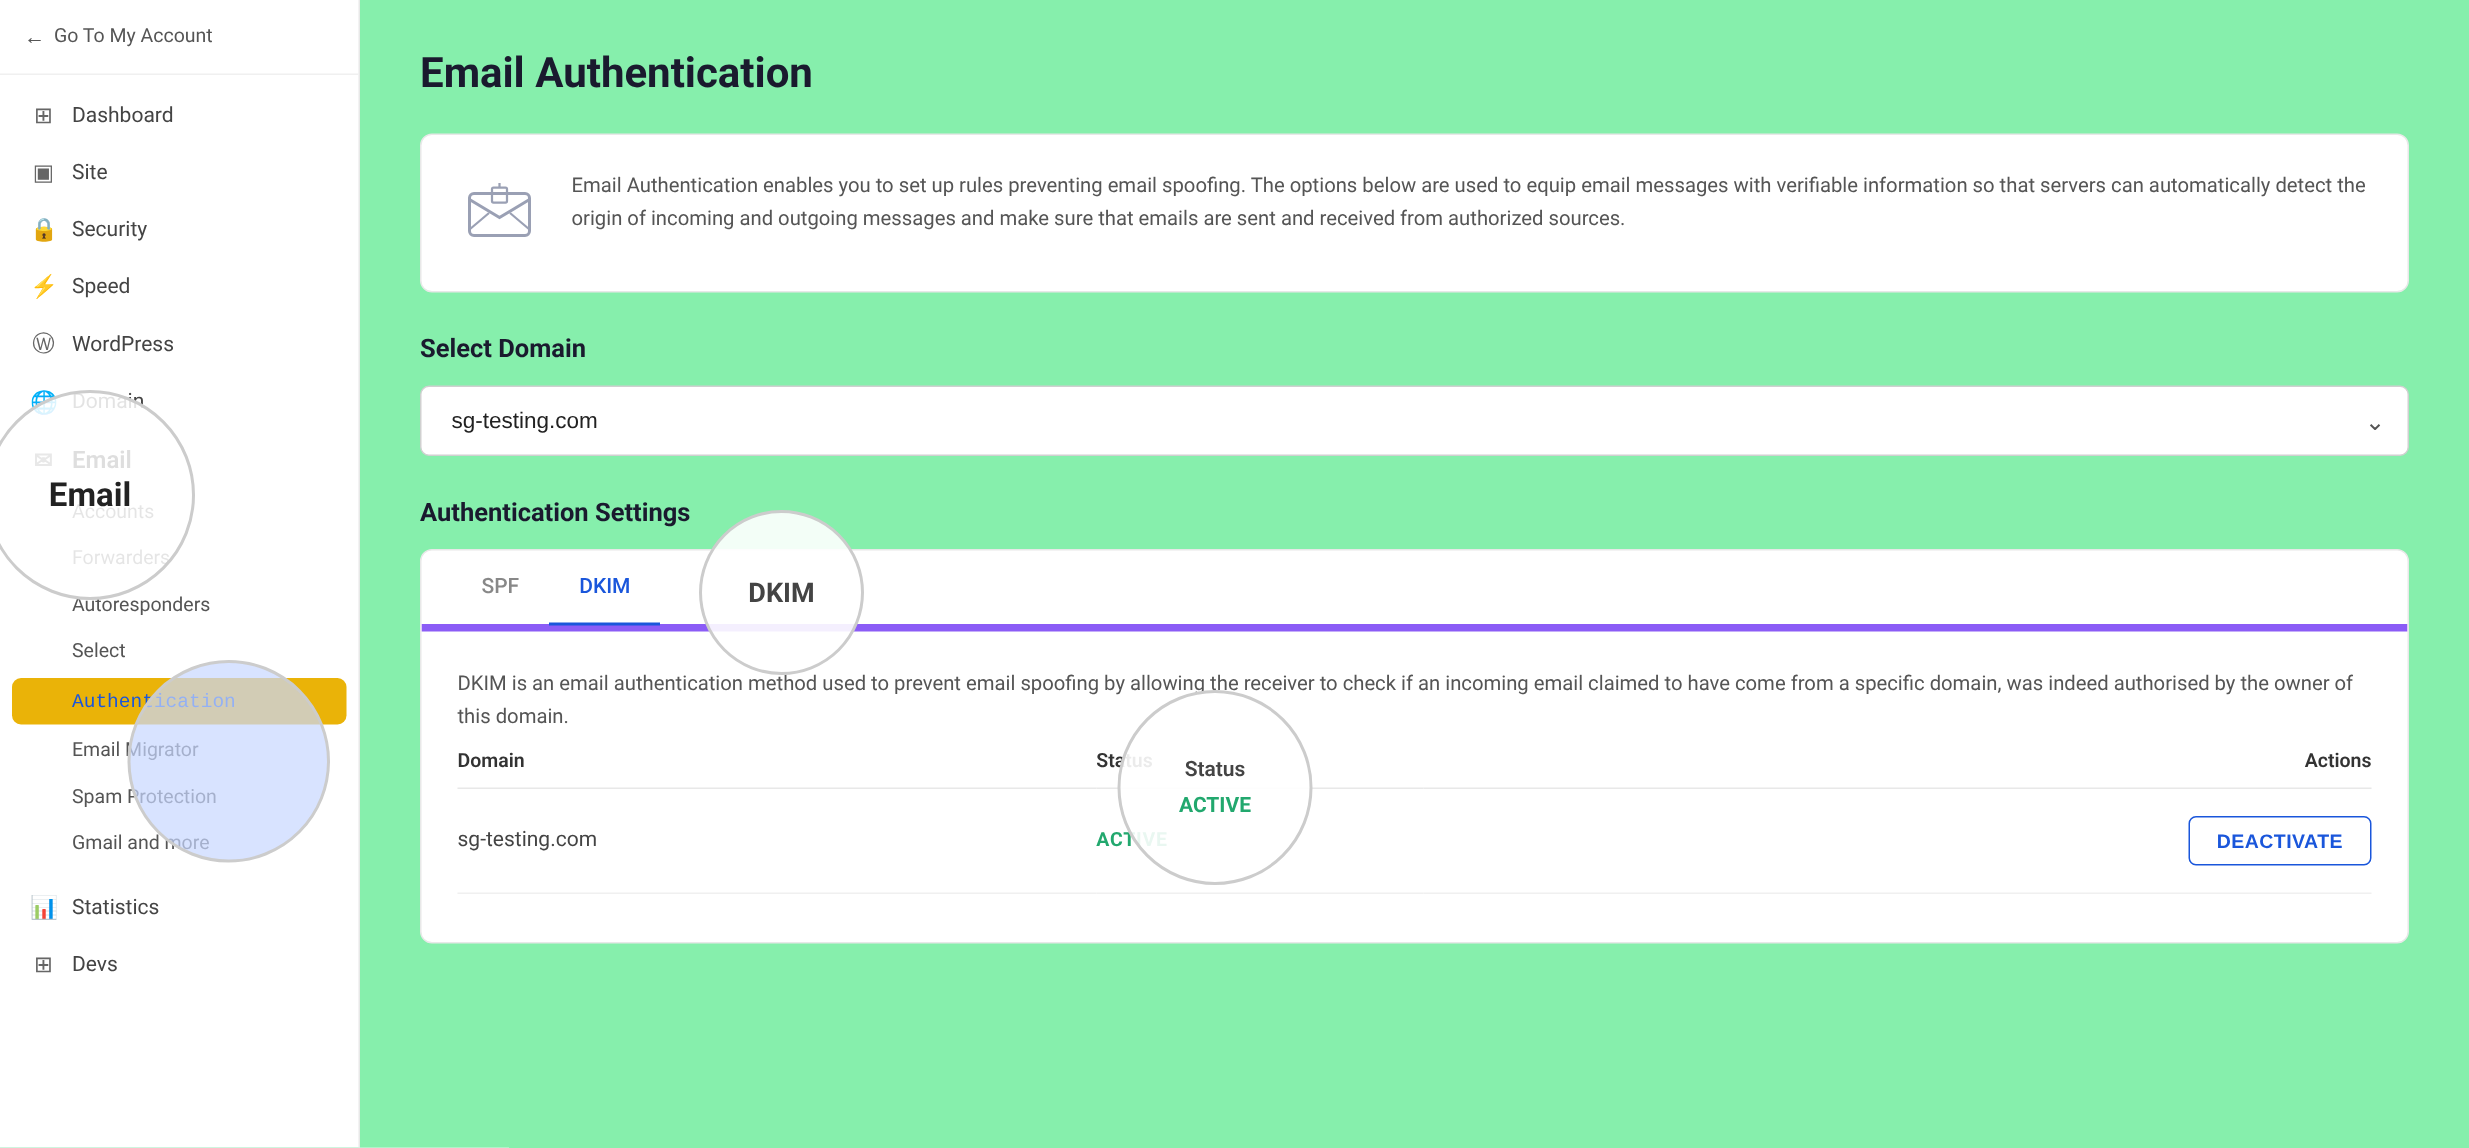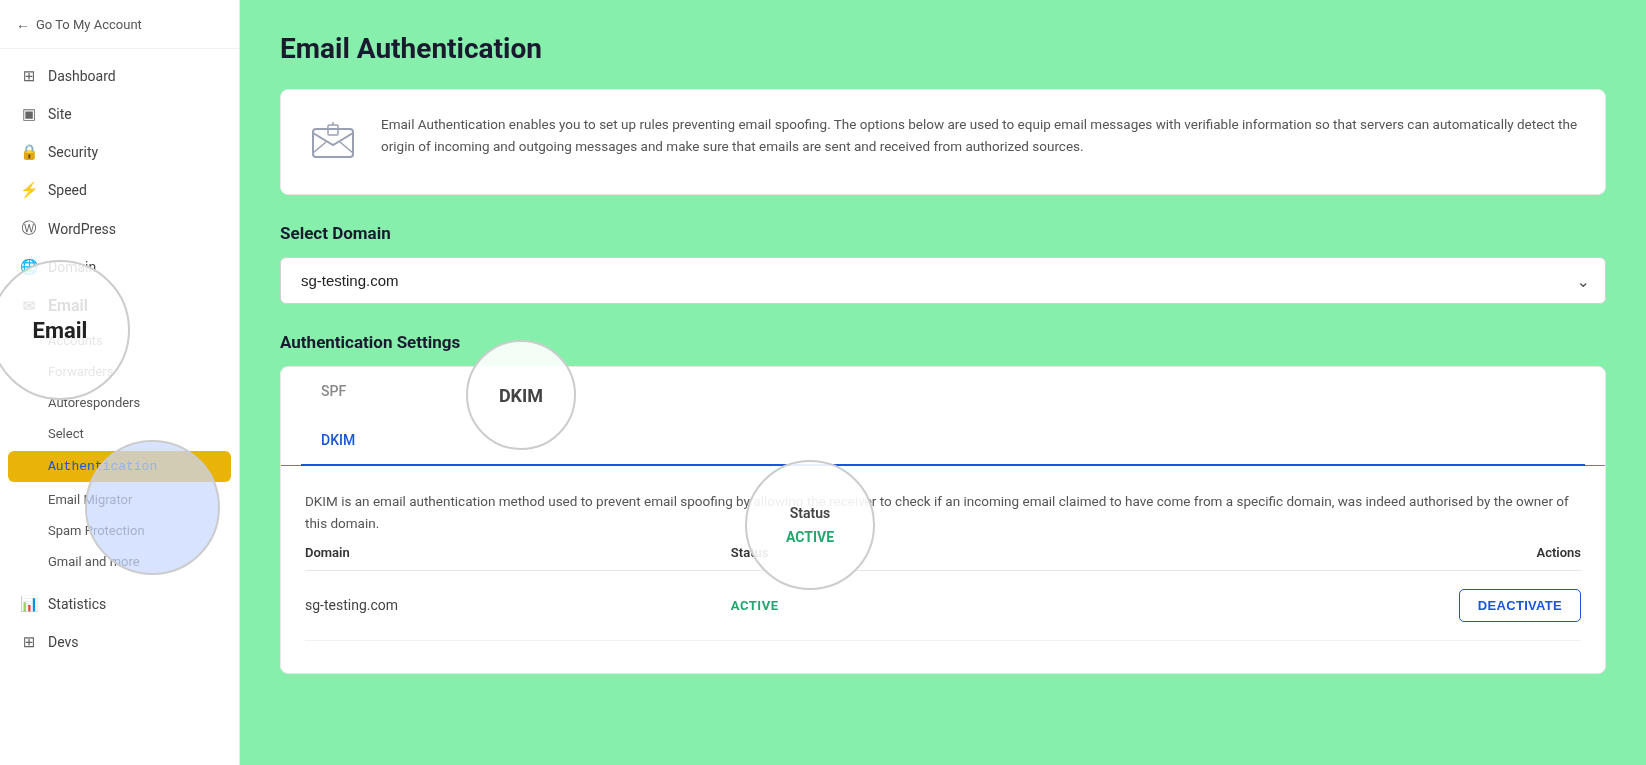--- a/index.html
+++ b/index.html
@@ -149,23 +149,22 @@
     .auth-settings-card {
       background: #fff;
       border-radius: 8px;
       border: 1px solid #e8e8e8;
       padding: 0;
       overflow: hidden;
     }
 
     .tabs-bar {
       display: flex;
-      border-bottom: 1px solid #8b5cf6;
+      border-bottom: 5px solid #8b5cf6;
       padding: 0 20px;
-      flex-direction: column;
     }
     .tab-item {
       padding: 16px 20px;
       font-size: 14px;
       font-weight: 500;
       color: #888;
       cursor: pointer;
       border-bottom: 2px solid transparent;
       margin-bottom: -1px;
     }

